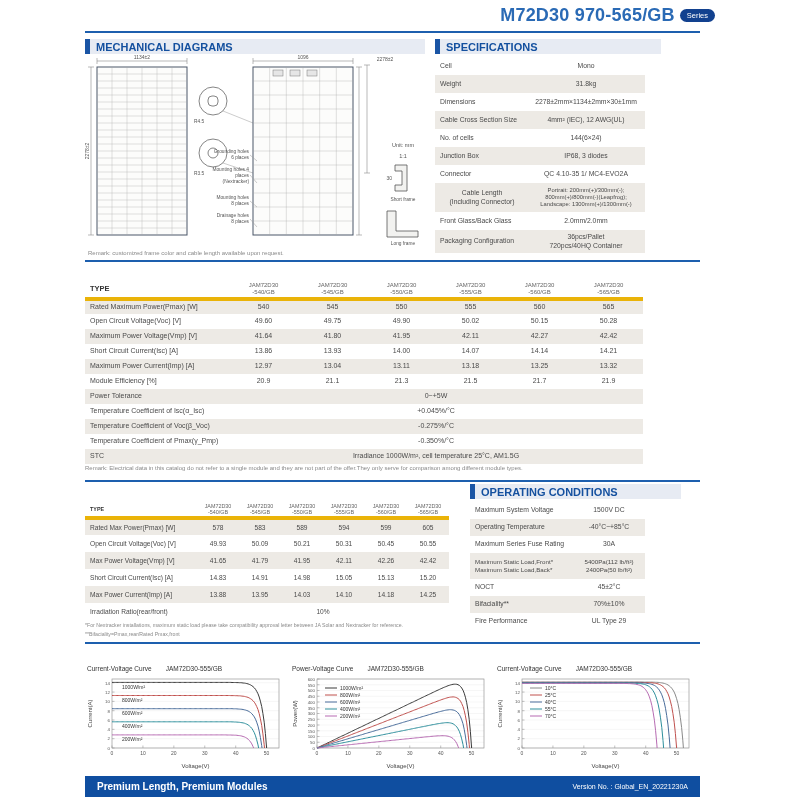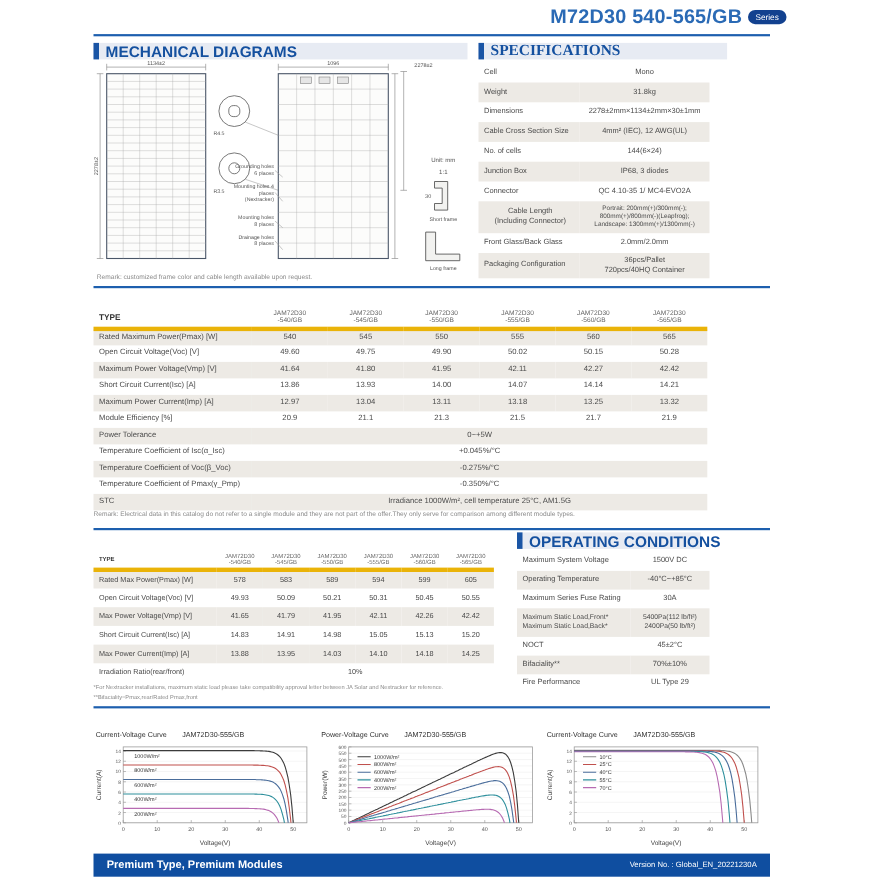--- a/index.html
+++ b/index.html
@@ -8,21 +8,21 @@
 
   
   .hdr{position:absolute;top:5px;left:300px;width:415px;text-align:right;}
   .hdr .title{font-size:18px;font-weight:bold;color:#2a6ab5;letter-spacing:.2px;}
   .badge{display:inline-block;background:#12418f;color:#fff;font-size:7.5px;padding:2px 7px;border-radius:8px;margin-left:5px;vertical-align:3px;text-align:right;}
   .rule{position:absolute;height:2px;background:#1d5fae;}
 
   
   .band{position:absolute;height:15px;background:#e7ebf3;display:flex;align-items:center;}
   .band::before{content:"";display:block;width:5px;height:100%;background:#1a55a5;margin-right:6px;flex:0 0 auto;}
-  .band span{font-size:14px;font-weight:bold;color:#14509f;white-space:nowrap;text-align:center;}
+  .band span{font-size:11px;font-weight:bold;color:#14509f;white-space:nowrap;text-align:center;}
 
   table{border-collapse:collapse;table-layout:fixed;}
   td{font-size:7px;color:#4a4a4a;padding:1px 3px;white-space:pre-line;vertical-align:middle;line-height:1.25;}
   tbody tr:nth-child(even){background:#edeae5;}
   .lbl{text-align:left;padding-left:5px;}
   .val{text-align:center;}
   .type-row td{font-size:6px;color:#666;text-align:center;border-bottom:4px solid #eab308;line-height:1.15;}
   .type-row td.tl{font-size:7.5px;font-weight:bold;color:#333;text-align:left;padding-left:5px;}
   .spec-table tr{height:18px;}
   .spec-table tr.r-cable{height:29px;}
@@ -59,21 +59,21 @@
   .footer{position:absolute;left:85px;top:776px;width:615px;height:21px;background:#0f4ea0;color:#fff;display:flex;align-items:center;justify-content:space-between;padding:0 12px;box-sizing:border-box;}
   .footer .f-left{font-size:10px;font-weight:bold;}
   .footer .f-right{font-size:7px;}
 </style>
 </head>
 <body>
 
 <div class="page">
 
   <div class="hdr">
-    <span class="title">M72D30 540-565/GB</span><span class="badge">Series</span>
+    <span class="title">M72D30 970-565/GB</span><span class="badge">Series</span>
   </div>
   <div class="rule" style="top:31px;left:85px;width:615px;"></div>
 
   <div class="band" style="top:39px;left:85px;width:340px;">
       <span>MECHANICAL DIAGRAMS</span>
     </div>
 
   <svg width="345" height="196" viewBox="0 0 345 196" style="position:absolute;top:53px;left:85px;">
 
     <g>
@@ -188,21 +188,21 @@
       <text class="callout" x="318" y="105" text-anchor="middle" style="font-size:5.5px">1:1</text>
       <path class="frame-shape" d="M310,112 h12 v26 h-12 v-6 h7 v-14 h-7 z"></path>
       <text class="dimtxt" x="307" y="127" text-anchor="end">30</text>
       <text class="callout" x="318" y="148" text-anchor="middle">Short frame</text>
       <path class="frame-shape" d="M302,158 h9 v20 h22 v6 h-31 z"></path>
       <text class="callout" x="318" y="192" text-anchor="middle">Long frame</text>
     </g>
   </svg>
   <div class="remark" style="top:250px;left:88px;width:340px;">Remark: customized frame color and cable length available upon request.</div>
 
-  <div class="band" style="top:39px;left:435px;width:226px;font-family:Liberation Serif, serif;">
+  <div class="band" style="top:39px;left:435px;width:226px;">
       <span>SPECIFICATIONS</span>
     </div>
   <table class="spec-table" style="position:absolute;top:57px;left:435px;width:210px;">
     <colgroup>
         <col style="width:92px">
         <col style="width:118px">
       </colgroup>
     <tbody>
       <tr>
           <td class="lbl">Cell</td>
@@ -430,21 +430,21 @@
         </tr>
       <tr>
           <td class="lbl">Irradiation Ratio(rear/front)</td>
           <td class="val" colspan="6">10%</td>
         </tr>
     </tbody>
   </table>
   <div class="footnote" style="top:622px;left:85px;width:370px;">*For Nextracker installations, maximum static load please take compatibility approval letter between JA Solar and Nextracker for reference.</div>
   <div class="footnote" style="top:631px;left:85px;width:370px;">**Bifaciality=Pmax,rear/Rated Pmax,front</div>
 
-  <div class="band" style="top:484px;left:470px;width:167px;">
+  <div class="band" style="top:484px;left:470px;width:211px;">
       <span>OPERATING CONDITIONS</span>
     </div>
   <table class="oc-table" style="position:absolute;top:502px;left:470px;width:175px;">
     <colgroup>
         <col style="width:103px">
         <col style="width:72px">
       </colgroup>
     <tbody>
       <tr>
           <td class="lbl">Maximum System Voltage</td>
@@ -663,17 +663,17 @@
         <line x1="35" y1="28" x2="47" y2="28" stroke="#4a6d9b" stroke-width="1"></line>
         <text x="50" y="29.8" font-size="5" fill="#333">40°C</text>
         <line x1="35" y1="35" x2="47" y2="35" stroke="#2e8f9c" stroke-width="1"></line>
         <text x="50" y="36.8" font-size="5" fill="#333">55°C</text>
         <line x1="35" y1="42" x2="47" y2="42" stroke="#b76bb2" stroke-width="1"></line>
         <text x="50" y="43.8" font-size="5" fill="#333">70°C</text>
       </svg>
   </div>
 
   <div class="footer">
-    <span class="f-left">Premium Type, Premium Modules</span>
+    <span class="f-left">Premium Length, Premium Modules</span>
     <span class="f-right">Version No. : Global_EN_20221230A</span>
   </div>
 
 </div>
 
 </body></html>

